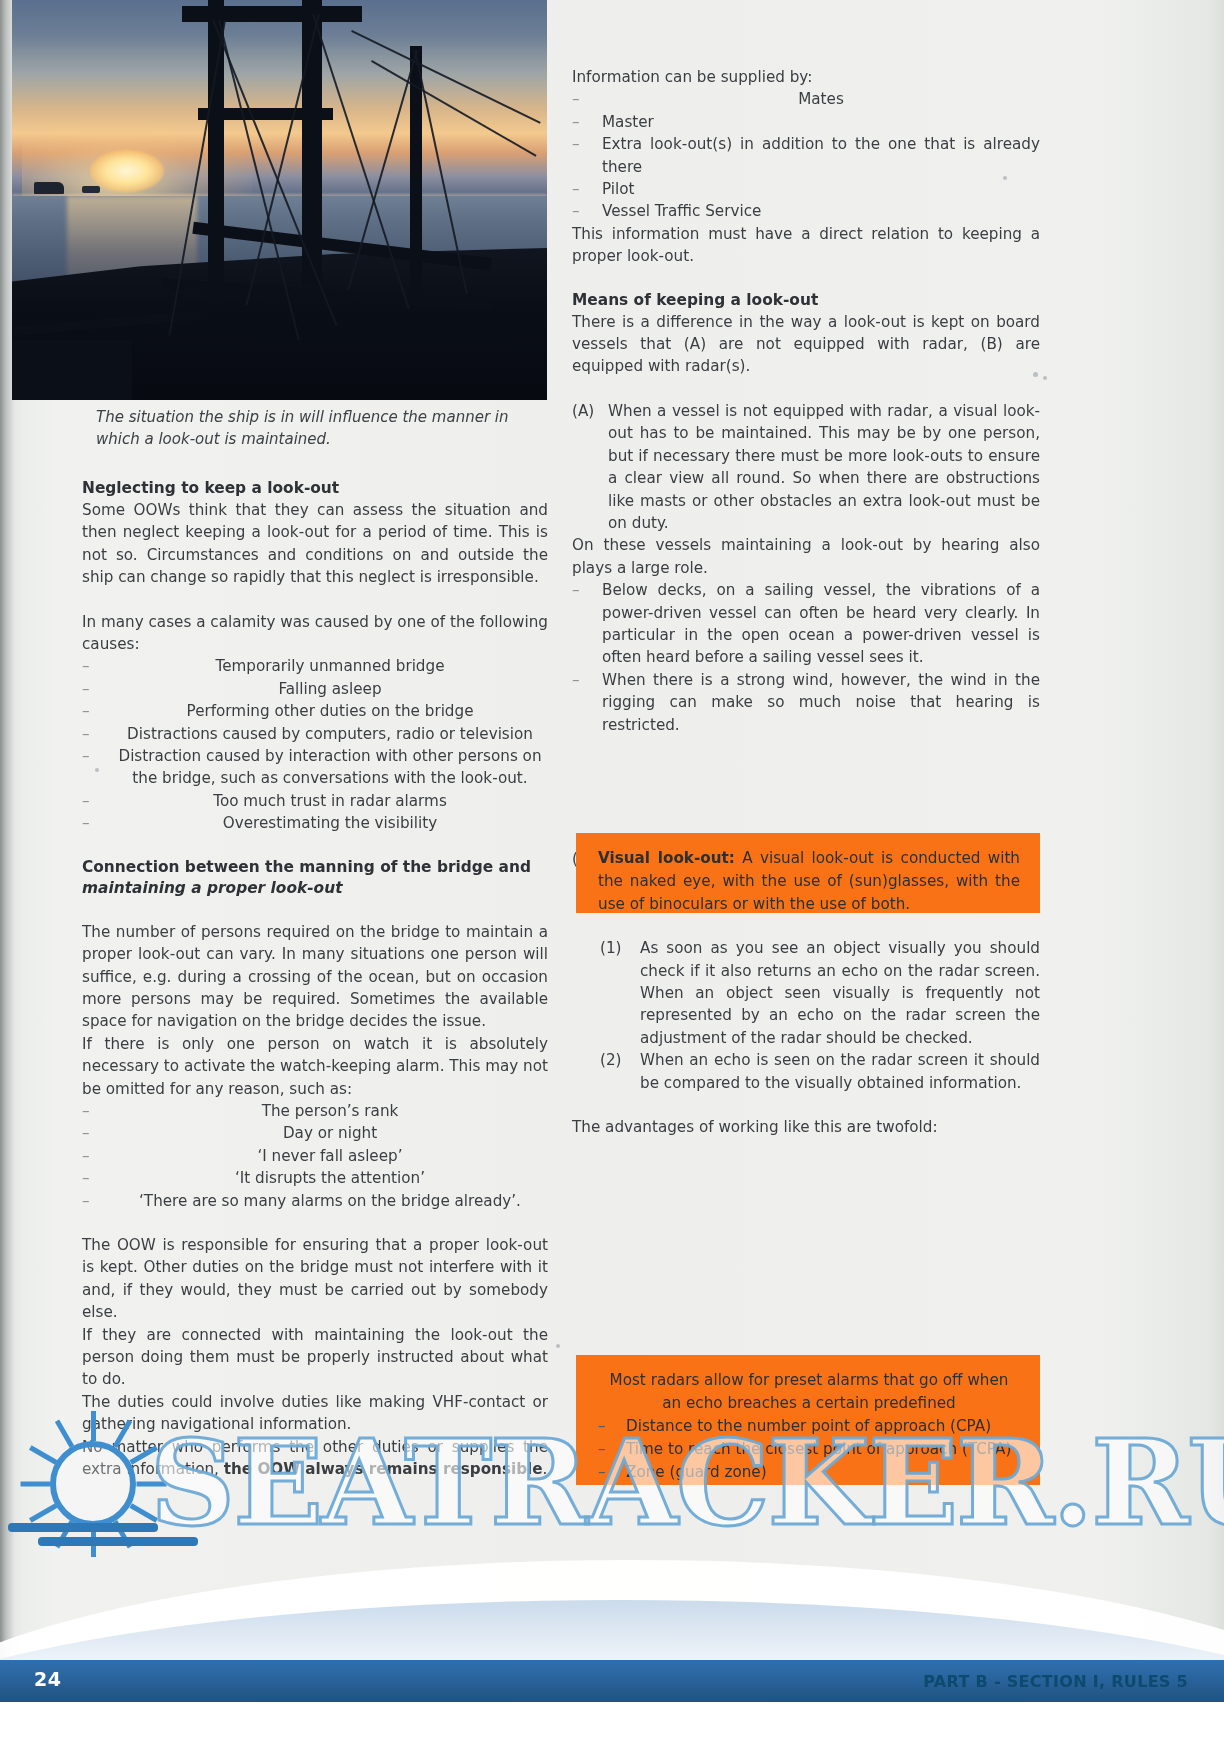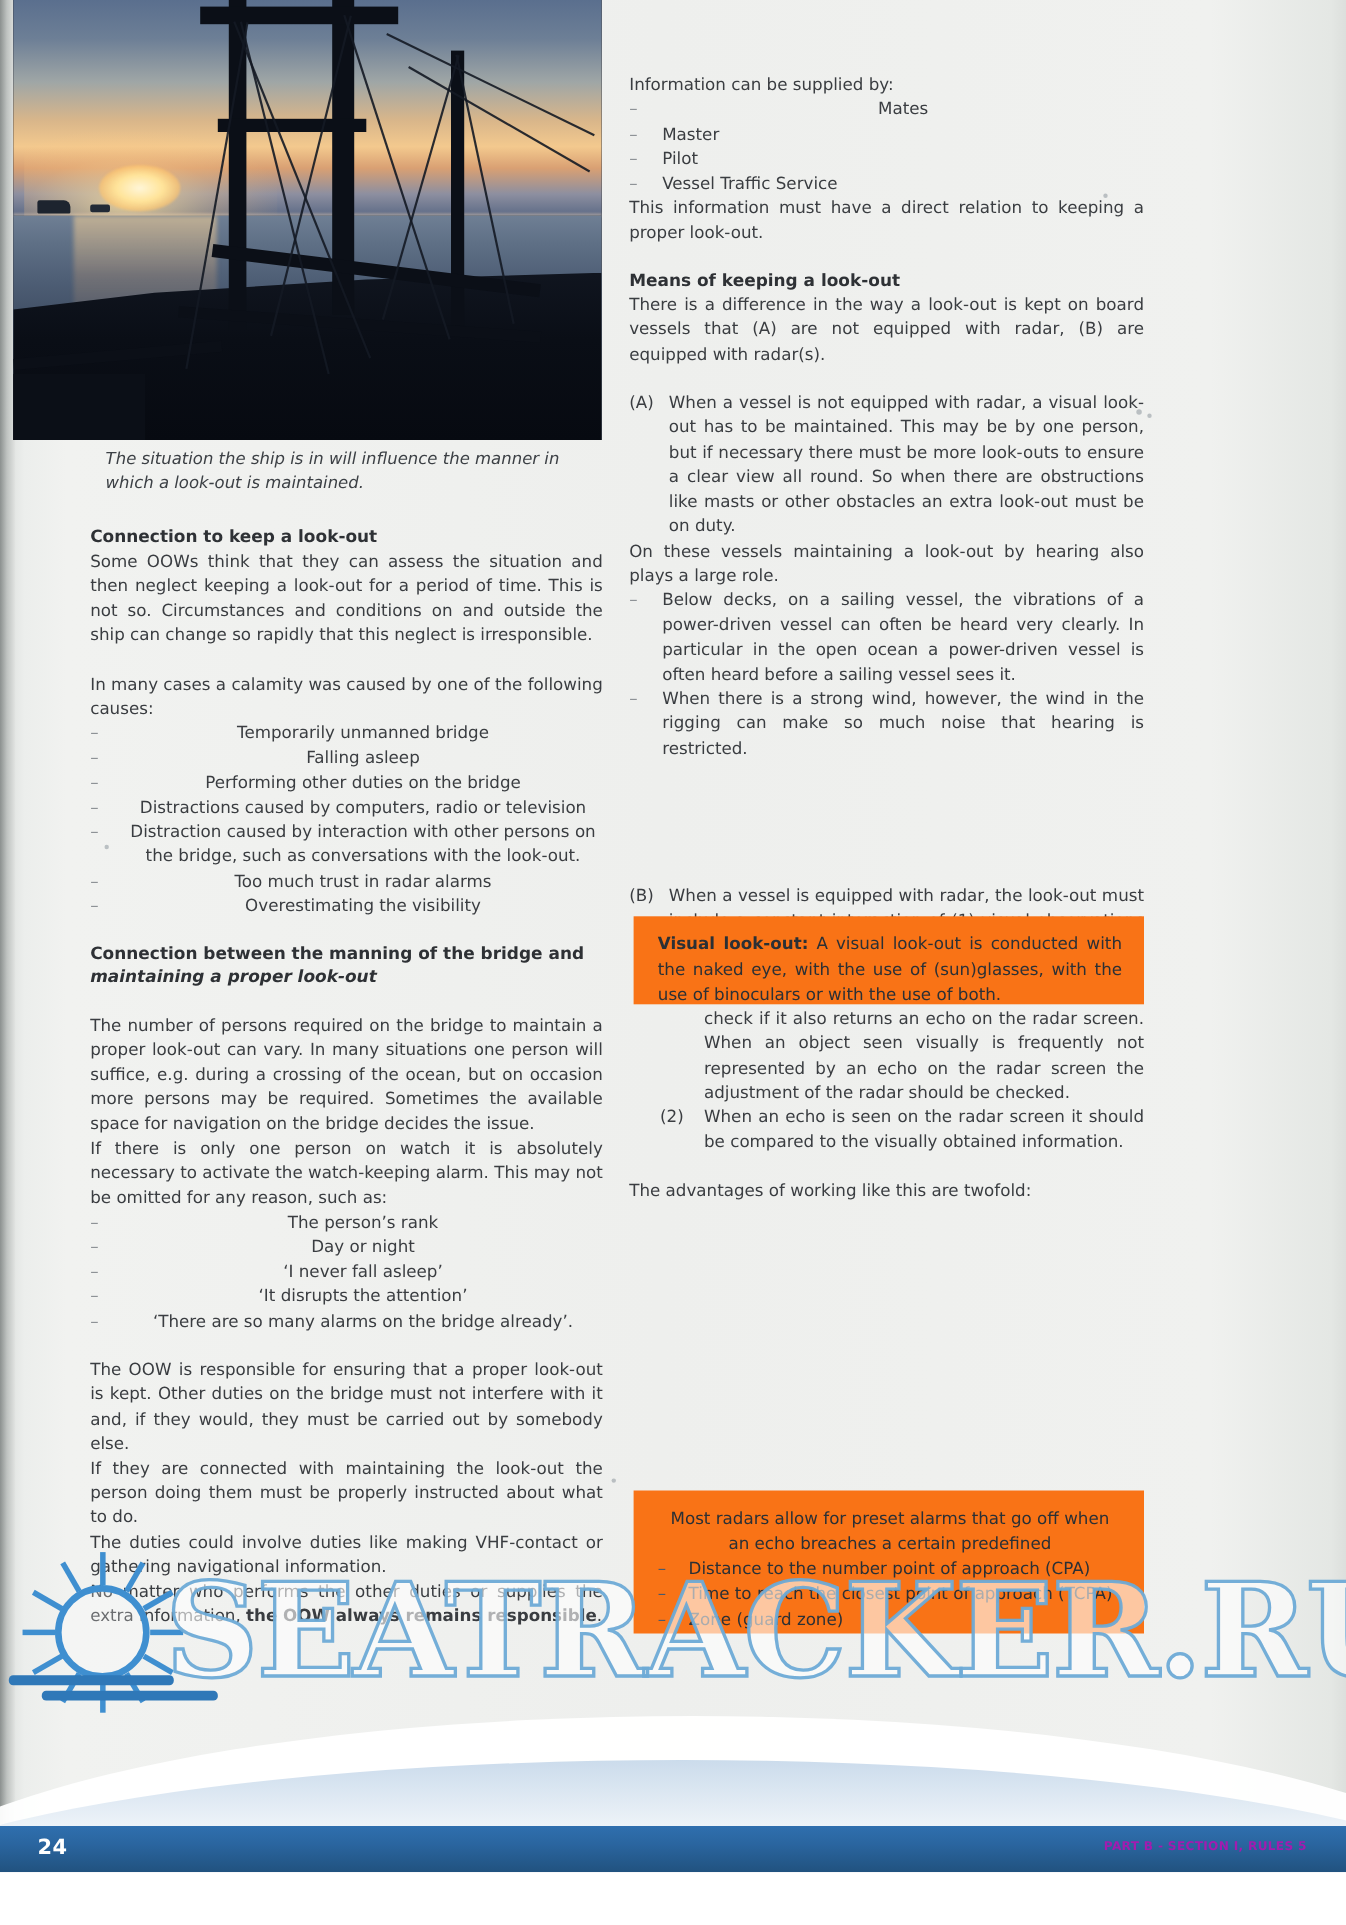--- a/index.html
+++ b/index.html
@@ -223,22 +223,22 @@
     position: absolute;
     left: 34px; top: 8px;
     color: #ffffff;
     font-size: 19px;
     font-weight: bold;
     letter-spacing: .5px;
   }
   #footer-right {
     position: absolute;
     right: 36px; top: 12px;
-    color: #a21caf;
-    font-size: 11px;
+    color: #0c4a6e;
+    font-size: 16px;
     font-weight: bold;
     letter-spacing: .3px;
   }
 
   
   #sweep {
     position: absolute;
     left: -120px; top: 1560px;
     width: 1500px; height: 180px;
     background: #ffffff;
@@ -346,21 +346,21 @@
     <div class="rig" style="left:404px; top:50px; width:2px; height:250px; transform:rotate(16deg);"></div>
     <div class="rig" style="left:340px; top:30px; width:210px; height:2px; transform:rotate(26deg);"></div>
     <div class="rig" style="left:360px; top:60px; width:190px; height:2px; transform:rotate(30deg);"></div>
   </div>
 
   <div id="col-left" class="col">
 
     <p class="caption">The situation the ship is in will influence the manner in which a look-out is maintained.</p>
 
     <div class="sp-l"></div>
-    <h3 class="hd">Connection to keep a look-out</h3>
+    <h3 class="hd">Neglecting to keep a look-out</h3>
     <p class="tx">Some OOWs think that they can assess the situation and then neglect keeping a look-out for a period of time. This is not so. Circumstances and conditions on and outside the ship can change so rapidly that this neglect is irresponsible.</p>
 
     <div class="sp-m"></div>
     <p class="tx">In many cases a calamity was caused by one of the following causes:</p>
     <ul class="dash tight">
       <li>Temporarily unmanned bridge</li>
       <li>Falling asleep</li>
       <li>Performing other duties on the bridge</li>
       <li>Distractions caused by computers, radio or television</li>
       <li>Distraction caused by interaction with other persons on the bridge, such as conversations with the look-out.</li>
@@ -391,20 +391,21 @@
     <p class="tx">The duties  could involve duties like making VHF-contact or gathering navigational information.</p>
     <p class="tx"><span>No matter who performs the other duties or supplies the extra information, </span><b>the OOW always remains responsible</b><span>.</span></p>
   </div>
 
   <div id="col-right" class="col">
 
     <p class="tx left">Information can be supplied by:</p>
     <ul class="dash">
       <li style="text-align:center;">Mates</li>
       <li style="text-align:left;">Master</li>
+      <li>Extra look-out(s) in addition to the one that is already there</li>
       <li style="text-align:left;">Pilot</li>
       <li style="text-align:left;">Vessel Traffic Service</li>
     </ul>
     <p class="tx">This information must have a direct relation to keeping a proper look-out.</p>
 
     <div class="sp-m"></div>
     <h3 class="hd">Means of keeping a look-out</h3>
     <p class="tx">There is a difference in the way a look-out is kept on board vessels that (A) are not equipped with radar, (B) are equipped with radar(s).</p>
 
     <div class="sp-m"></div>

